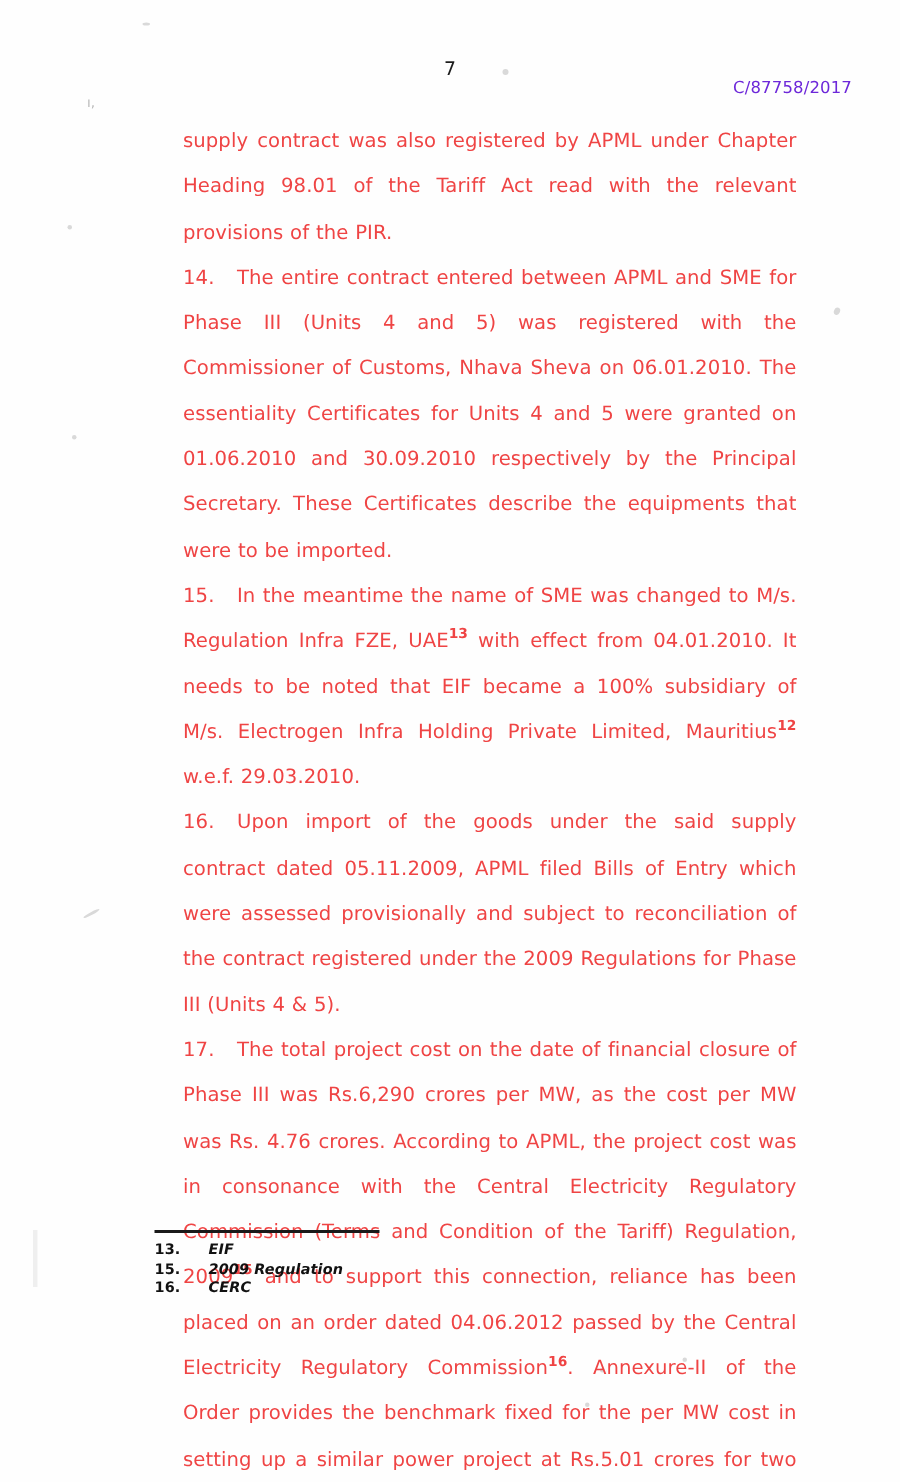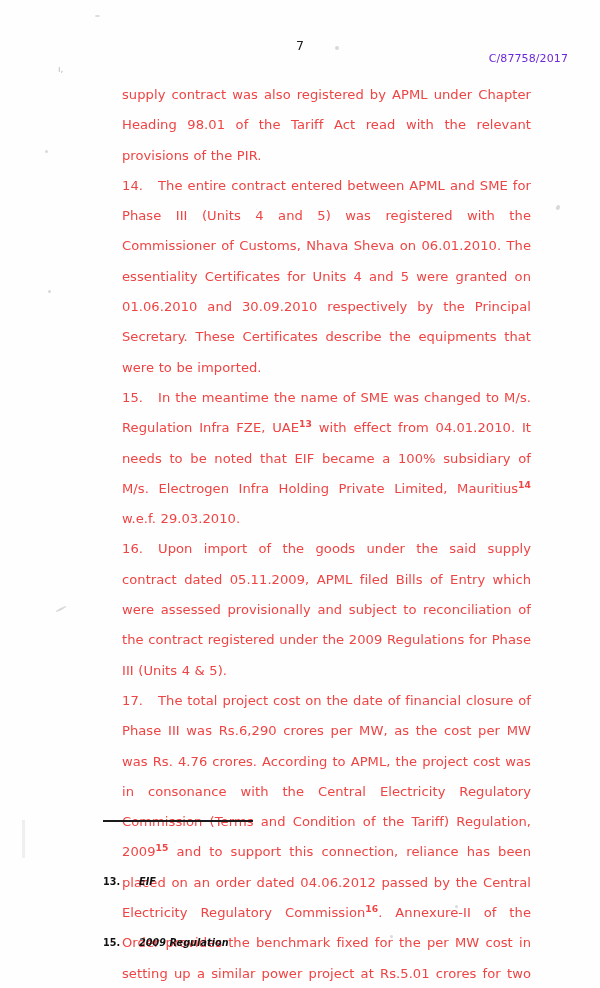--- a/index.html
+++ b/index.html
@@ -115,21 +115,20 @@
     font-size: 9.6px;
     font-weight: bold;
     color: #111111;
     line-height: 12.6px;
     white-space: nowrap;
     letter-spacing: 0.1px;
   }
   .footnote-item .fn-num {
     display: inline-block;
     width: 36px;
-    margin-top: 48px;
   }
   .footnote-item .fn-text {
     display: inline-block;
     font-style: italic;
   }
 </style>
 </head>
 <body>
 
 <div class="page">
@@ -150,21 +149,21 @@
     <div class="page-number">7</div>
     <div class="case-number">C/87758/2017</div>
   </div>
 
   <div class="body-block">
 
     <p class="para"><span>supply contract was also registered by APML under Chapter Heading 98.01 of the Tariff Act read with the relevant provisions of the PIR.</span></p>
 
     <p class="para"><span class="num">14.</span><span>The entire contract entered between APML and SME for Phase III (Units 4 and 5) was registered with the Commissioner of Customs, Nhava Sheva on 06.01.2010. The essentiality Certificates for Units 4 and 5 were granted on 01.06.2010 and 30.09.2010 respectively by the Principal Secretary. These Certificates describe the equipments that were to be imported.</span></p>
 
-    <p class="para"><span class="num">15.</span><span>In the meantime the name of SME was changed to M/s. Regulation Infra FZE, UAE</span><sup>13</sup><span> with effect from 04.01.2010. It needs to be noted that EIF became a 100% subsidiary of M/s. Electrogen Infra Holding Private Limited, Mauritius</span><sup>14</sup><span> w.e.f. 29.03.2010.</span></p>
+    <p class="para"><span class="num">15.</span><span>In the meantime the name of SME was changed to M/s. Regulation Infra FZE, UAE</span><sup>13</sup><span> with effect from 04.01.2010. It needs to be noted that EIF became a 100% subsidiary of M/s. Electrogen Infra Holding Private Limited, Mauritius</span><sup>12</sup><span> w.e.f. 29.03.2010.</span></p>
 
     <p class="para"><span class="num">16.</span><span>Upon import of the goods under the said supply contract dated 05.11.2009, APML filed Bills of Entry which were assessed provisionally and subject to reconciliation of the contract registered under the 2009 Regulations for Phase III (Units 4 &amp; 5).</span></p>
 
     <p class="para"><span class="num">17.</span><span>The total project cost on the date of financial closure of Phase III was Rs.6,290 crores per MW, as the cost per MW was Rs. 4.76 crores. According to APML, the project cost was in consonance with the Central Electricity Regulatory Commission (Terms and Condition of the Tariff) Regulation, 2009</span><sup>15</sup><span> and to support this connection, reliance has been placed on an order dated 04.06.2012 passed by the Central Electricity Regulatory Commission</span><sup>16</sup><span>. Annexure-II of the Order provides the benchmark fixed for the per MW cost in setting up a similar power project at Rs.5.01 crores for two Units and Rs.5.37 crores for one Unit.</span></p>
 
   </div>
 
   <div class="footnote-area">
     <div class="footnote-rule"></div>
     <ul class="footnote-list">

